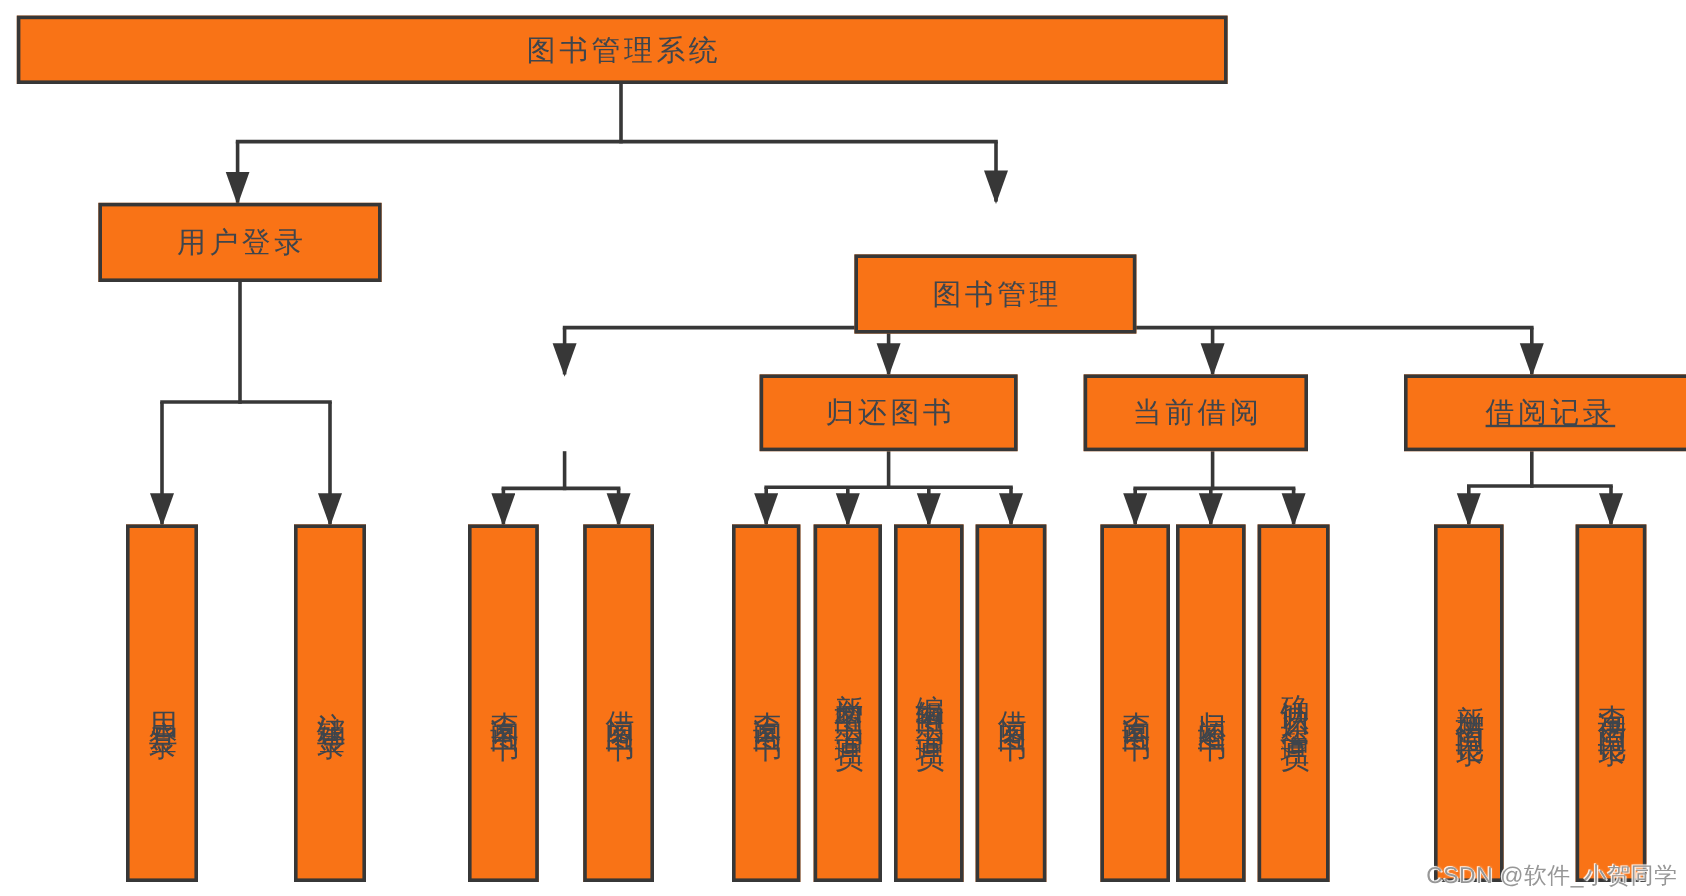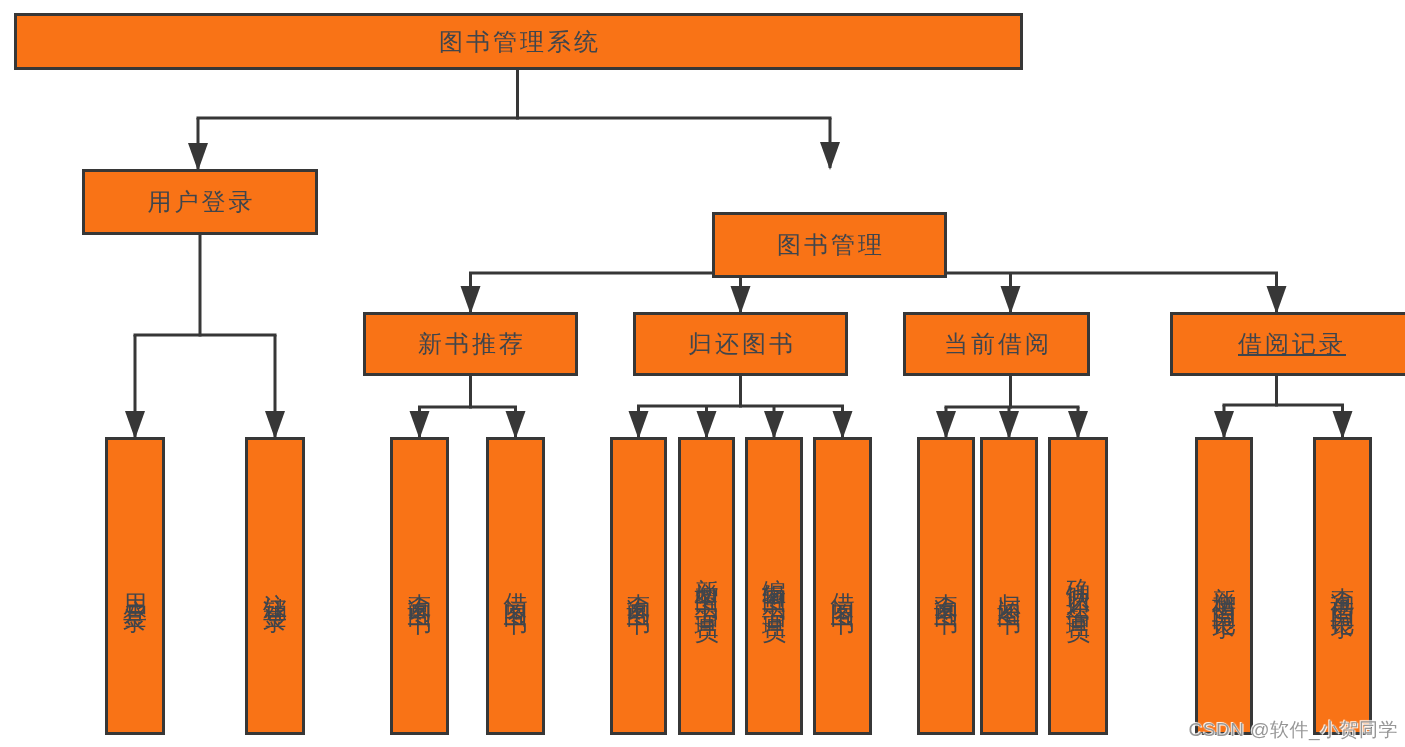--- a/index.html
+++ b/index.html
@@ -110,23 +110,20 @@
     <span class="lbl">图书管理系统</span>
   </div>
 
   <div class="box" style="left:82px; top:169px; width:236px; height:66px;">
     <span class="lbl">用户登录</span>
   </div>
   <div class="box" style="left:712px; top:168px; width:235px; height:66px;margin-top:44px;">
     <span class="lbl">图书管理</span>
   </div>
 
-  <div class="box" style="left:363px; top:312px; width:215px; height:64px;">
-    <span class="lbl">新书推荐</span>
-  </div>
   <div class="box" style="left:633px; top:312px; width:215px; height:64px;">
     <span class="lbl">归还图书</span>
   </div>
   <div class="box" style="left:903px; top:312px; width:187px; height:64px;">
     <span class="lbl">当前借阅</span>
   </div>
   <div class="box" style="left:1170px; top:312px; width:241px; height:64px;text-decoration:underline;">
     <span class="lbl">借阅记录</span>
   </div>
 

